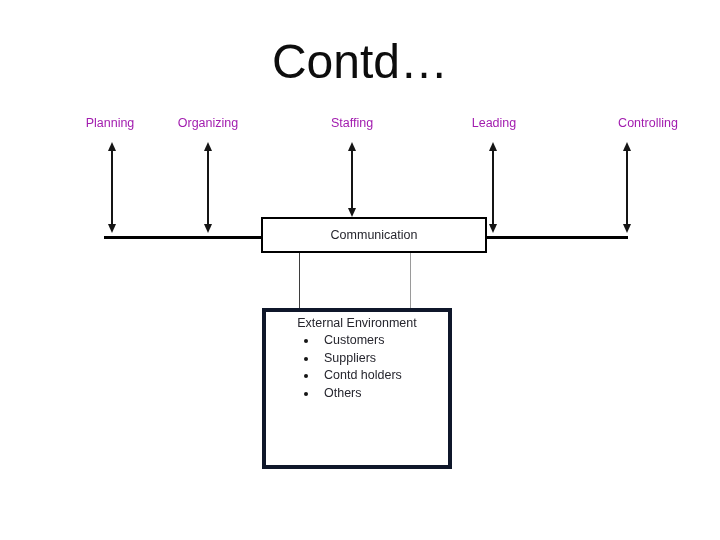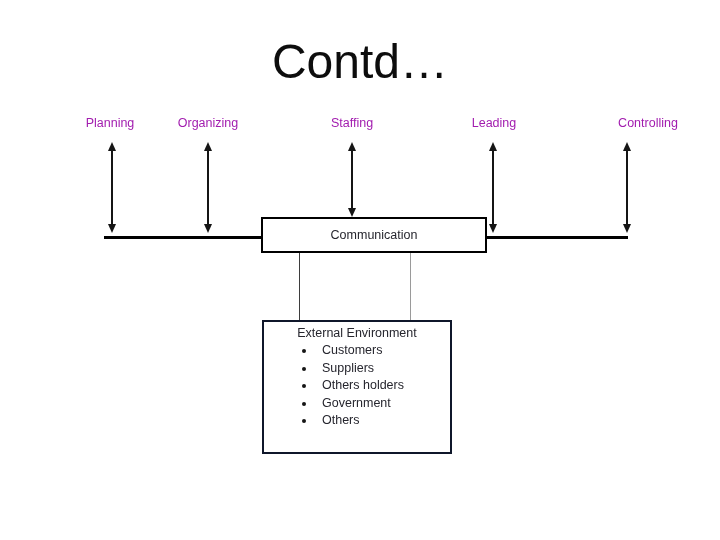--- a/index.html
+++ b/index.html
@@ -92,24 +92,24 @@
   }
 
   
   .conn { position: absolute; top: 253px; width: 1px; height: 67px; }
   .conn-left  { left: 299px; background: #3d3d3d; }
   .conn-right { left: 410px; background: #9a9a9a; }
 
   
   .env-box {
     position: absolute;
-    left: 262px; top: 320px;
-    width: 190px; height: 134px;
+    left: 262px; top: 308px;
+    width: 190px; height: 161px;
     box-sizing: border-box;
-    border: 2px solid #0f172a;
+    border: 4px solid #0f172a;
     background: #fff;
     z-index: 2;
   }
   .env-title {
     margin-top: 4px;
     text-align: center;
     font-size: 12.5px;
     color: #26262e;
   }
   .env-list {
@@ -187,25 +187,21 @@
       <li>
         <span class="bullet"></span>
         <span>Customers</span>
       </li>
       <li>
         <span class="bullet"></span>
         <span>Suppliers</span>
       </li>
       <li>
         <span class="bullet"></span>
-        <span>Others holders</span>
-      </li>
-      <li>
-        <span class="bullet"></span>
-        <span>Government</span>
+        <span>Contd holders</span>
       </li>
       <li>
         <span class="bullet"></span>
         <span>Others</span>
       </li>
     </ul>
   </div>
 
 </div>
 

